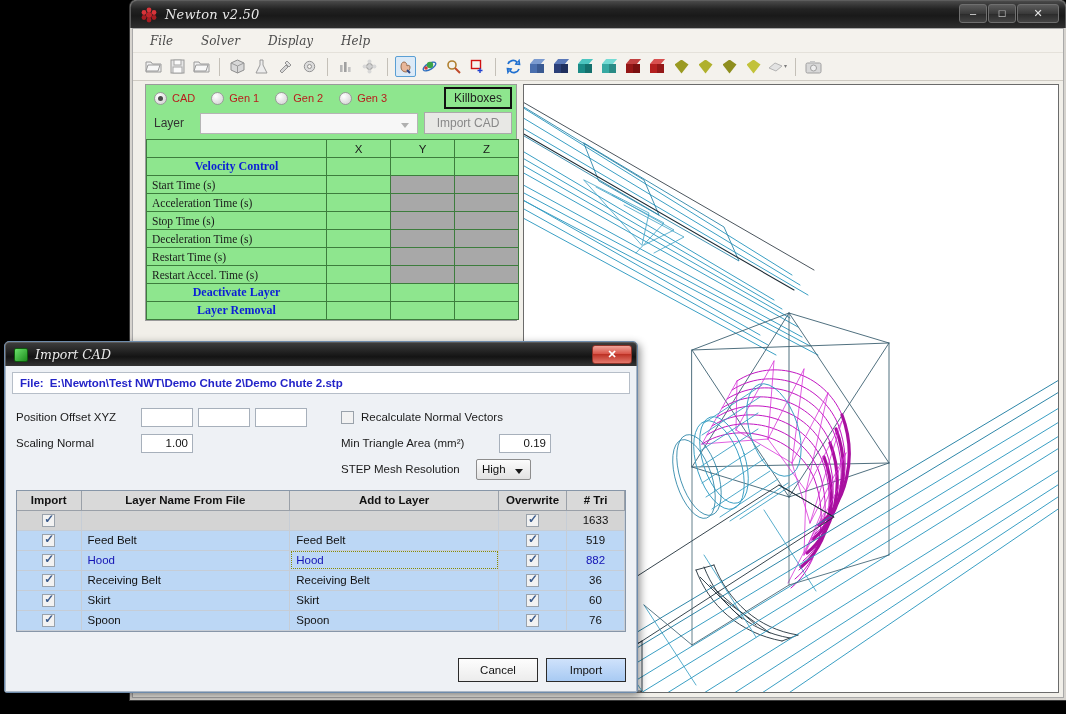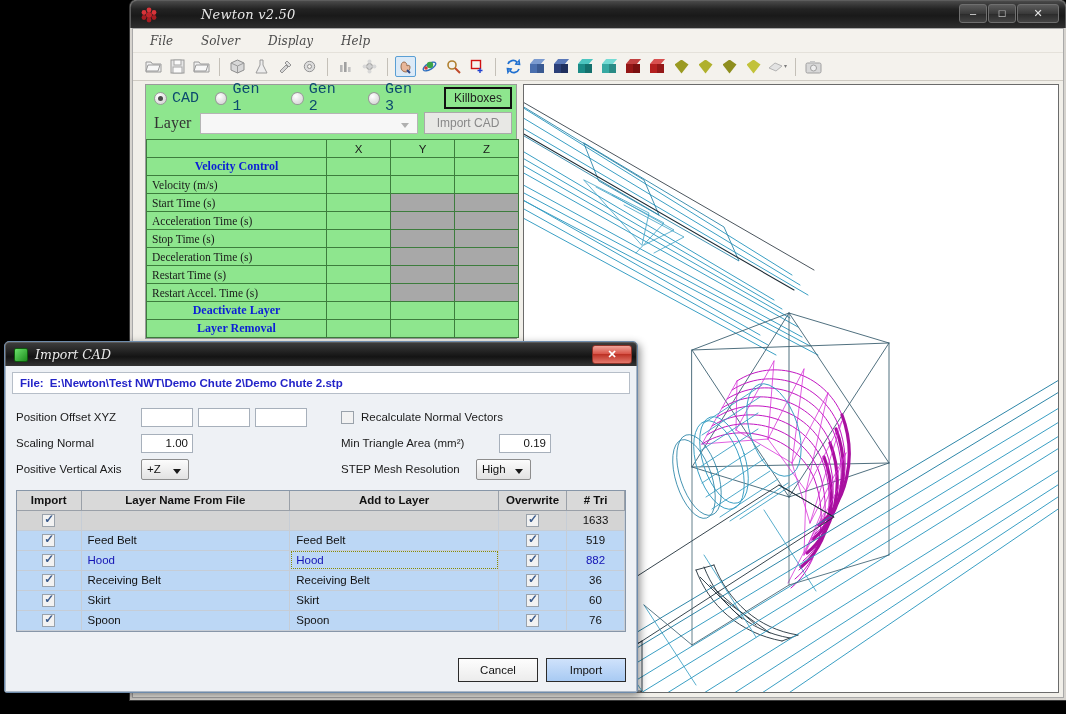--- a/index.html
+++ b/index.html
@@ -19,21 +19,21 @@
     border-radius: 7px 7px 0 0;
     box-shadow: 0 0 0 1px #3a3a3a;
   }
   .app-titlebar {
     position: relative;
     height: 28px;
     background: linear-gradient(to bottom, #4a4a4a 0%, #232323 30%, #191919 55%, #2e2e2e 100%);
     border-radius: 7px 7px 0 0;
     border: 1px solid #5d5d5d;
     border-bottom: none;
-    display: flex; align-items: center; gap: 36px;
+    display: flex; align-items: center;
   }
   .app-icon {
     width: 16px; height: 16px; margin-left: 10px; position: relative;
   }
   .app-title {
     color: #e8e8e8; font-size: 13px; margin-left: 8px;
     font-family: "DejaVu Serif", serif; font-style: italic;
     letter-spacing: .2px;
   }
   .win-buttons { position: absolute; right: 6px; top: 3px; display: flex; gap: 1px; }
@@ -102,27 +102,27 @@
   .radio { display:flex; align-items:center; gap: 5px; margin-right: 12px; }
   .radio .dot {
     width: 13px; height: 13px; border-radius: 50%;
     background: radial-gradient(circle at 35% 30%, #fff, #dcdcdc 70%);
     border: 1px solid #9a9a9a; position: relative;
   }
   .radio .dot.on::after {
     content:''; position:absolute; left:3px; top:3px; width:5px;height:5px;
     border-radius:50%; background:#4b4b4b;
   }
-  .radio span { font-size: 15px; color: #0c4a6e; font-family: Liberation Mono, monospace; }
+  .radio span { font-size: 11px; color: #b91c1c; }
   .killboxes-btn {
     margin-left: auto; background:#8ee68e; border: 2px solid #111;
     font-size: 12px; padding: 2px 8px; color:#1d1d1d;
   }
   .layer-row { display:flex; align-items:center; height: 28px; padding: 0 4px 4px 8px; gap: 6px; }
-  .layer-label { font-size: 16px; color:#333; width: 40px; font-family: Liberation Serif, serif; }
+  .layer-label { font-size: 12px; color:#333; width: 40px; }
   .layer-combo {
     flex: 1; height: 21px; background: #f7f7f7; border: 1px solid #b5b5b5;
     position: relative;
   }
   .layer-combo::after {
     content:''; position: absolute; right: 8px; top: 9px;
     border-left: 4px solid transparent; border-right: 4px solid transparent;
     border-top: 5px solid #b0b0b0;
   }
   .import-cad-btn {
@@ -511,26 +511,20 @@
             <td class="cell hdr">Y</td>
             <td class="cell hdr">Z</td>
           </tr>
           <tr>
             <td class="col-label section" colspan="1">Velocity Control</td>
             <td class="cell"></td>
             <td class="cell"></td>
             <td class="cell"></td>
           </tr>
           <tr>
-            <td class="col-label">Velocity (m/s)</td>
-            <td class="cell"></td>
-            <td class="cell"></td>
-            <td class="cell"></td>
-          </tr>
-          <tr>
             <td class="col-label">Start Time (s)</td>
             <td class="cell"></td>
             <td class="cell grey"></td>
             <td class="cell grey"></td>
           </tr>
           <tr>
             <td class="col-label">Acceleration Time (s)</td>
             <td class="cell"></td>
             <td class="cell grey"></td>
             <td class="cell grey"></td>
@@ -759,24 +753,20 @@
           <div class="opt-row">
             <span class="opt-label" style="width:125px">Position Offset XYZ</span>
             <span class="txtbox" style="width:52px;margin-right:5px"></span>
             <span class="txtbox" style="width:52px;margin-right:5px"></span>
             <span class="txtbox" style="width:52px"></span>
           </div>
           <div class="opt-row">
             <span class="opt-label" style="width:125px">Scaling Normal</span>
             <span class="txtbox" style="width:52px">1.00</span>
           </div>
-          <div class="opt-row">
-            <span class="opt-label" style="width:125px">Positive Vertical Axis</span>
-            <span class="combobox" style="width:48px">+Z</span>
-          </div>
         </div>
         <div class="opt-right">
           <div class="opt-row">
             <span class="chk"></span>
             <span class="opt-label" style="margin-left:7px">Recalculate Normal Vectors</span>
           </div>
           <div class="opt-row">
             <span class="opt-label" style="width:158px">Min Triangle Area (mm²)</span>
             <span class="txtbox" style="width:52px">0.19</span>
           </div>

